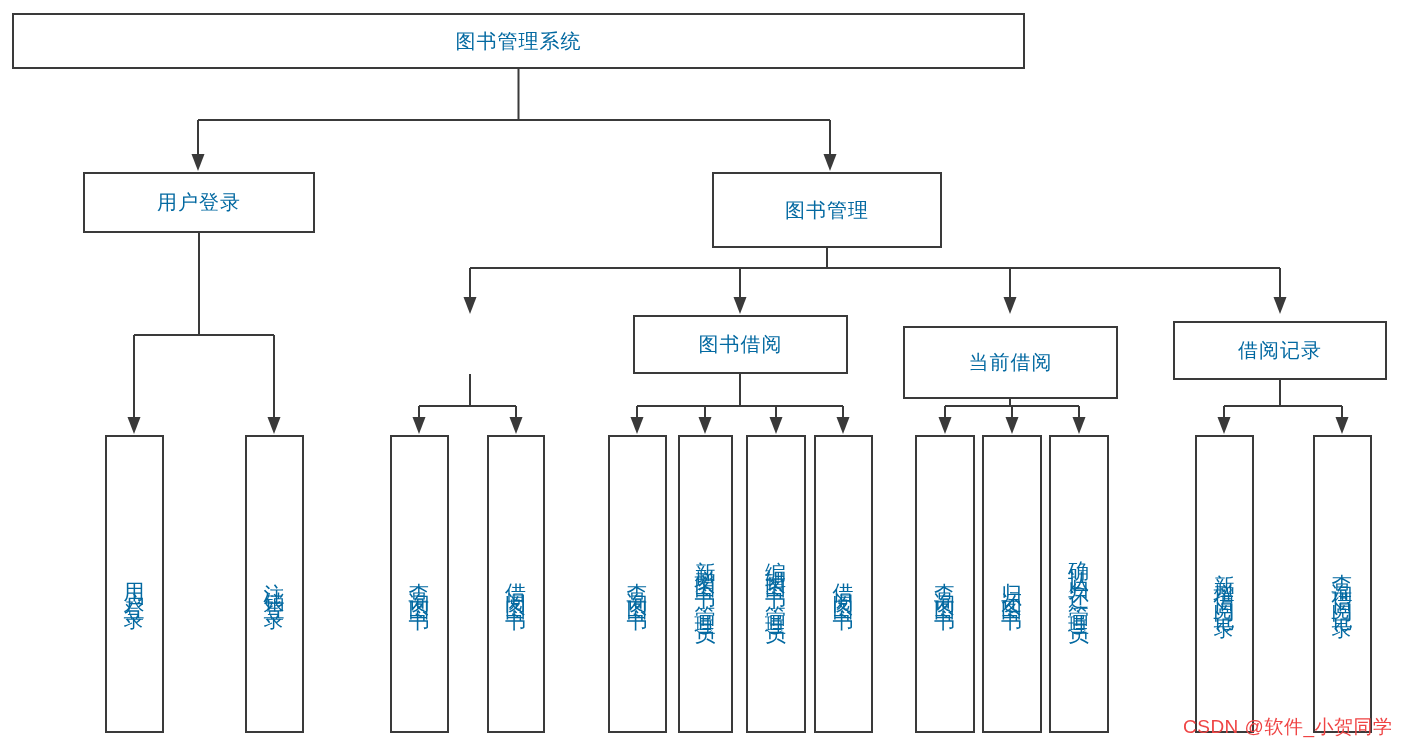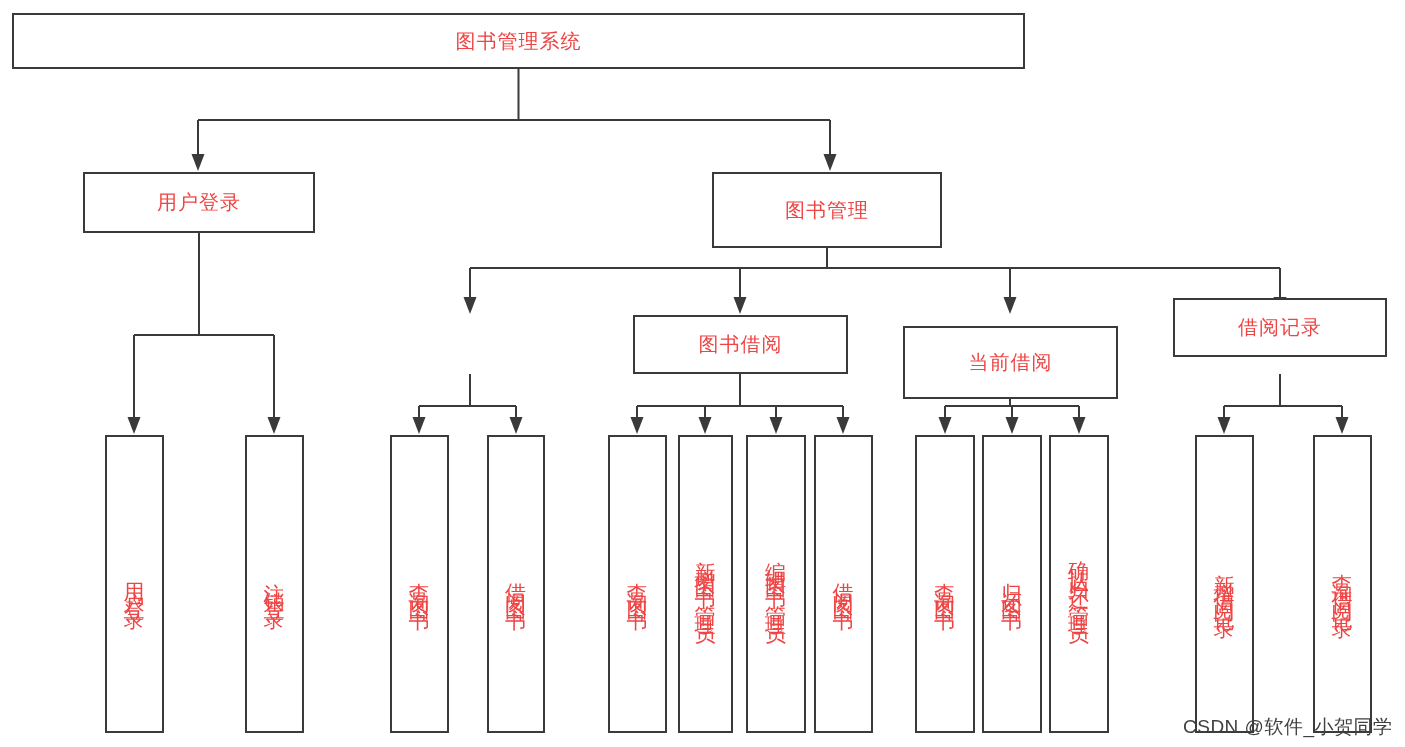--- a/index.html
+++ b/index.html
@@ -11,42 +11,42 @@
     overflow:hidden;
   }
   .node{
     position:absolute;
     box-sizing:border-box;
     border:2px solid #3a3a3a;
     background:#ffffff;
     display:flex;
     align-items:center;
     justify-content:center;
-    color:#ef4444;
+    color:#0369a1;
   }
   .node.h{font-size:20px;letter-spacing:1px;}
   .node.h span{white-space:nowrap;}
   .node.v span{
     writing-mode:vertical-rl;
     text-orientation:mixed;
     font-size:21px;
     letter-spacing:9px;
     line-height:1;
   }
   #connectors{
     position:absolute;left:0;top:0;width:1405px;height:747px;
     pointer-events:none;
   }
   #connectors path{stroke:#3a3a3a;stroke-width:2;fill:none;}
   #connectors polygon{fill:#3a3a3a;stroke:none;}
   .watermark{
     position:absolute;
     left:1183px;top:714px;
     font-size:19px;
-    color:#404040;
+    color:#ef4444;
     letter-spacing:0.5px;
     white-space:nowrap;
   }
 </style>
 </head>
 <body>
 
 <div id="canvas">
 
   <svg id="connectors" width="1405" height="747" viewBox="0 0 1405 747" xmlns="http://www.w3.org/2000/svg">
@@ -95,21 +95,21 @@
   <div class="node h" style="left:712px;top:172px;width:230px;height:76px">
     <span>图书管理</span>
   </div>
 
   <div class="node h" style="left:633px;top:315px;width:215px;height:59px">
     <span>图书借阅</span>
   </div>
   <div class="node h" style="left:903px;top:326px;width:215px;height:73px">
     <span>当前借阅</span>
   </div>
-  <div class="node h" style="left:1173px;top:298px;width:214px;height:59px">
+  <div class="node h" style="left:1173px;top:321px;width:214px;height:59px">
     <span>借阅记录</span>
   </div>
 
   <div class="node v" style="left:105px;top:435px;width:59px;height:298px">
     <span>用户登录</span>
   </div>
   <div class="node v" style="left:245px;top:435px;width:59px;height:298px">
     <span>注销登录</span>
   </div>
 

